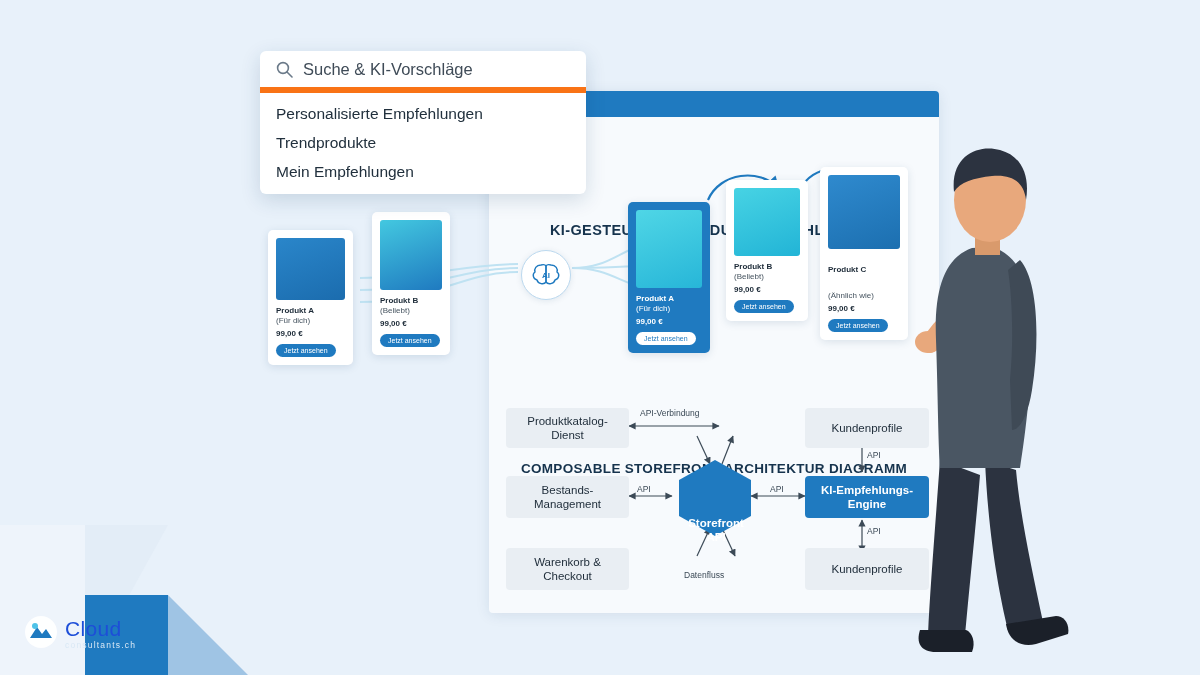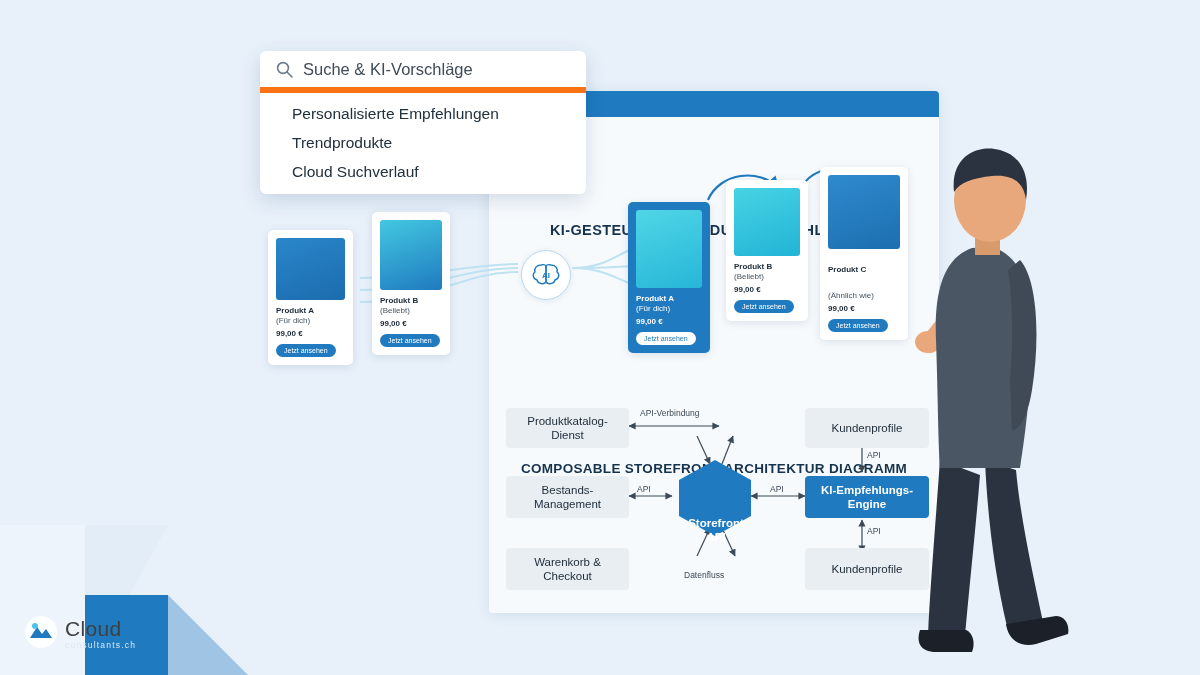--- a/index.html
+++ b/index.html
@@ -16,21 +16,21 @@
   .bg-sq-a { position:absolute; left:0; top:525px; width:85px; height:150px; background:#eef4fb; }
   .bg-tri-a { position:absolute; left:85px; top:525px; width:0; height:0;
               border-left:83px solid #e3edf7; border-bottom:150px solid transparent; }
   .bg-sq-c { position:absolute; left:85px; top:595px; width:83px; height:80px; background:#1f7ac0; }
   .bg-tri-b { position:absolute; left:168px; top:595px; width:0; height:0;
               border-bottom:80px solid #9fc4e4; border-right:80px solid transparent; }
 
   .logo { position:absolute; left:24px; top:615px; display:flex; align-items:flex-end; gap:7px; }
   .logo-mark { width:34px; height:34px; position:relative; }
   .logo-text { line-height:1; }
-  .logo-title { font-size:21px; color:#404040; letter-spacing:.3px; font-weight:400; }
+  .logo-title { font-size:21px; color:#1d4ed8; letter-spacing:.3px; font-weight:400; }
   .logo-sub { font-size:8.5px; color:#d9e8f5; letter-spacing:1.2px; margin-top:2px; }
 
   
   .panel {
     position:absolute; left:489px; top:91px; width:450px; height:522px;
     background:#f7fafd; border-radius:4px;
     box-shadow:0 2px 14px rgba(20,60,100,.10);
   }
   .panel-bar { position:absolute; left:0; top:0; width:450px; height:26px; background:#1f7ac0; border-radius:4px 4px 0 0; }
   .panel-title {
@@ -109,21 +109,21 @@
   .search-row {
     display:flex; align-items:center; gap:10px;
     height:42px; padding:0 16px; border-bottom:6px solid #f97316;
   }
   .search-row .txt { font-size:16.5px; color:#3f4b57; }
   .sg-item {
     height:29px; display:flex; align-items:center; padding:0 16px;
     font-size:15.5px; color:#21303d;
   }
   .sg-item:first-of-type { margin-top:6px; }
-  .sg-list { padding-bottom:8px;padding-left:16px; }
+  .sg-list { padding-bottom:8px; }
 
   
   .arch { position:absolute; left:489px; top:380px; width:450px; height:230px; }
   .node {
     position:absolute; background:#e9eef3; border-radius:4px;
     display:flex; align-items:center; justify-content:center; text-align:center;
     font-size:11.5px; color:#1d2b38; line-height:1.25; padding:4px;
   }
   .node.accent { background:#1f7ac0; color:#ffffff; font-weight:bold; }
   .hexlbl {
@@ -330,17 +330,17 @@
     <div class="search-row">
       <svg width="17" height="17" viewBox="0 0 17 17">
         <circle cx="7" cy="7" r="5.4" fill="none" stroke="#6b7a89" stroke-width="1.6"></circle>
         <line x1="11" y1="11" x2="16" y2="16" stroke="#6b7a89" stroke-width="1.6" stroke-linecap="round"></line>
       </svg>
       <div class="txt">Suche &amp; KI-Vorschläge</div>
     </div>
     <div class="sg-list">
       <div class="sg-item">Personalisierte Empfehlungen</div>
       <div class="sg-item">Trendprodukte</div>
-      <div class="sg-item">Cloud Suchverlauf</div>
+      <div class="sg-item">Mein Empfehlungen</div>
     </div>
   </div>
 
 </div>
 
 </body></html>

